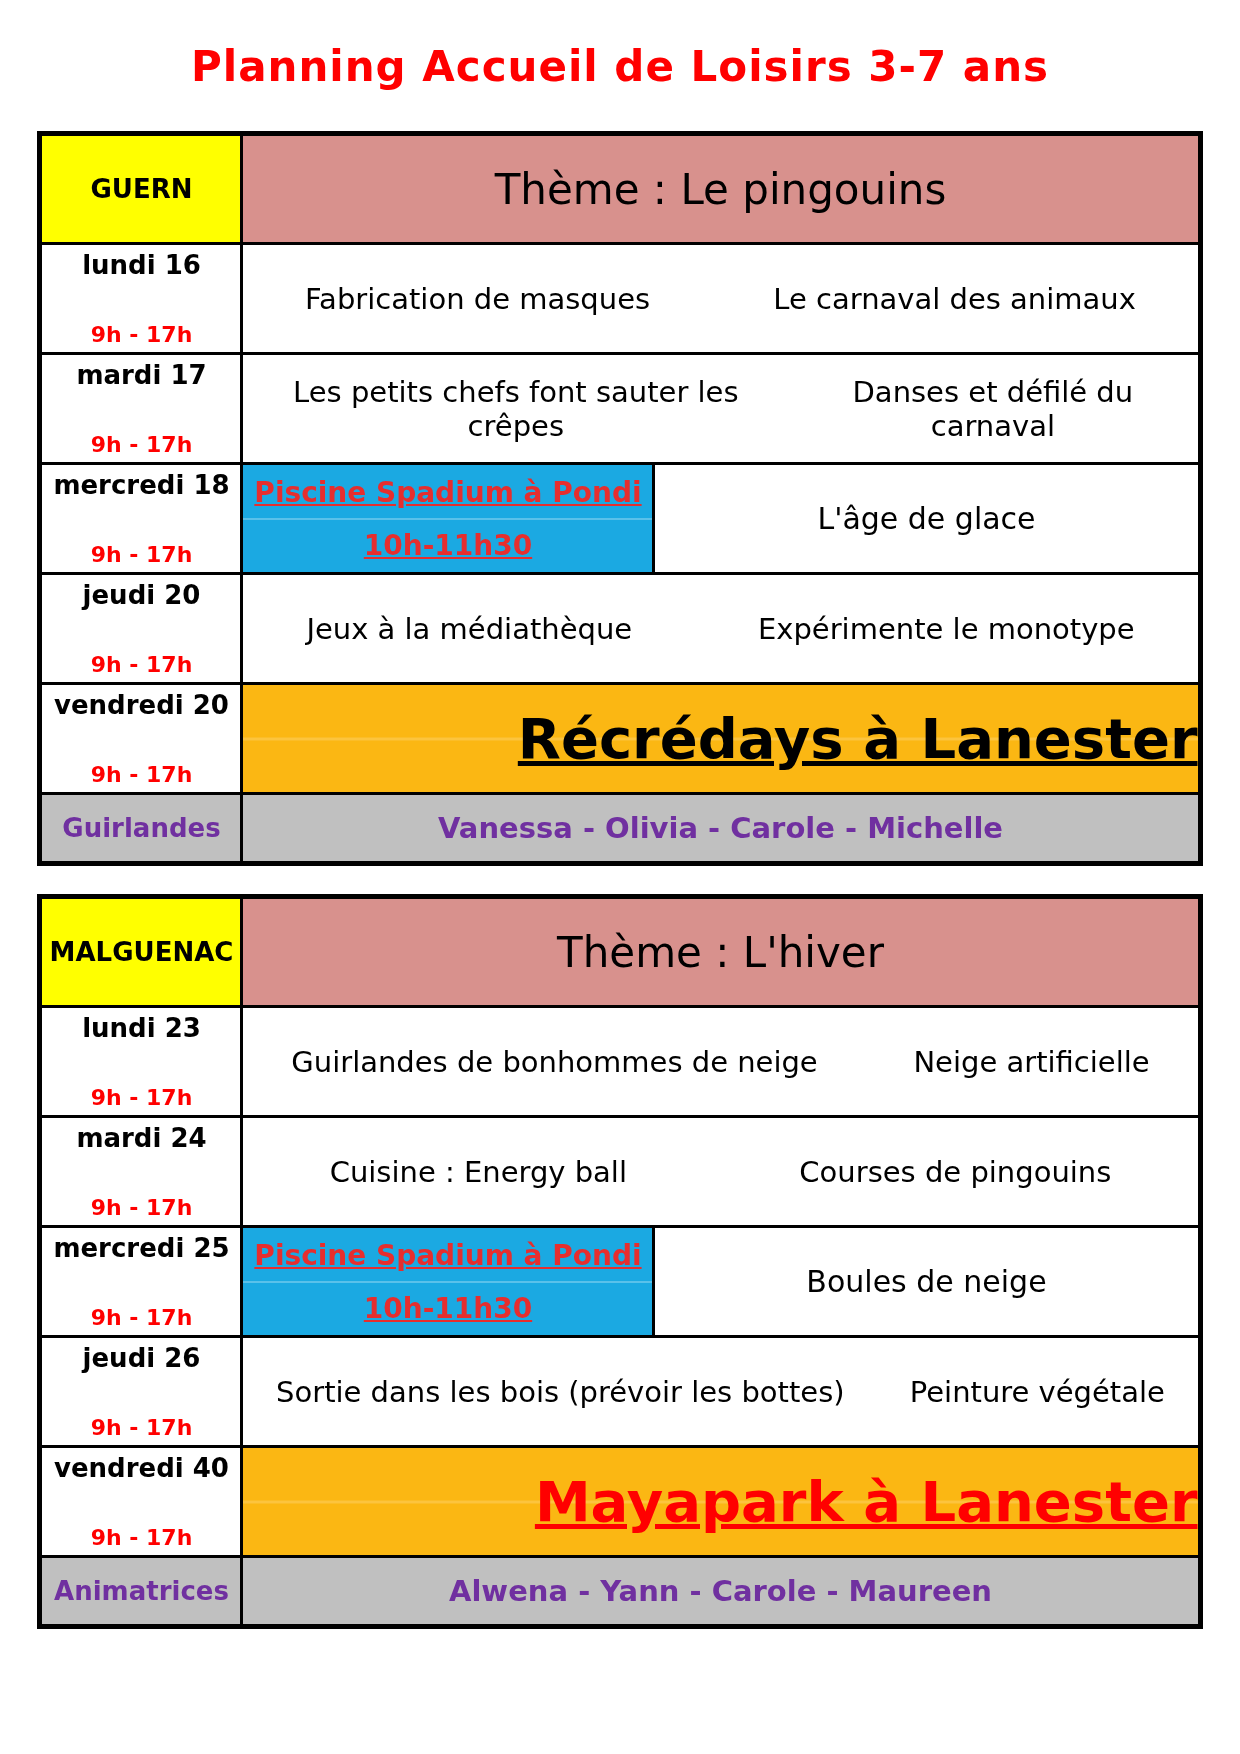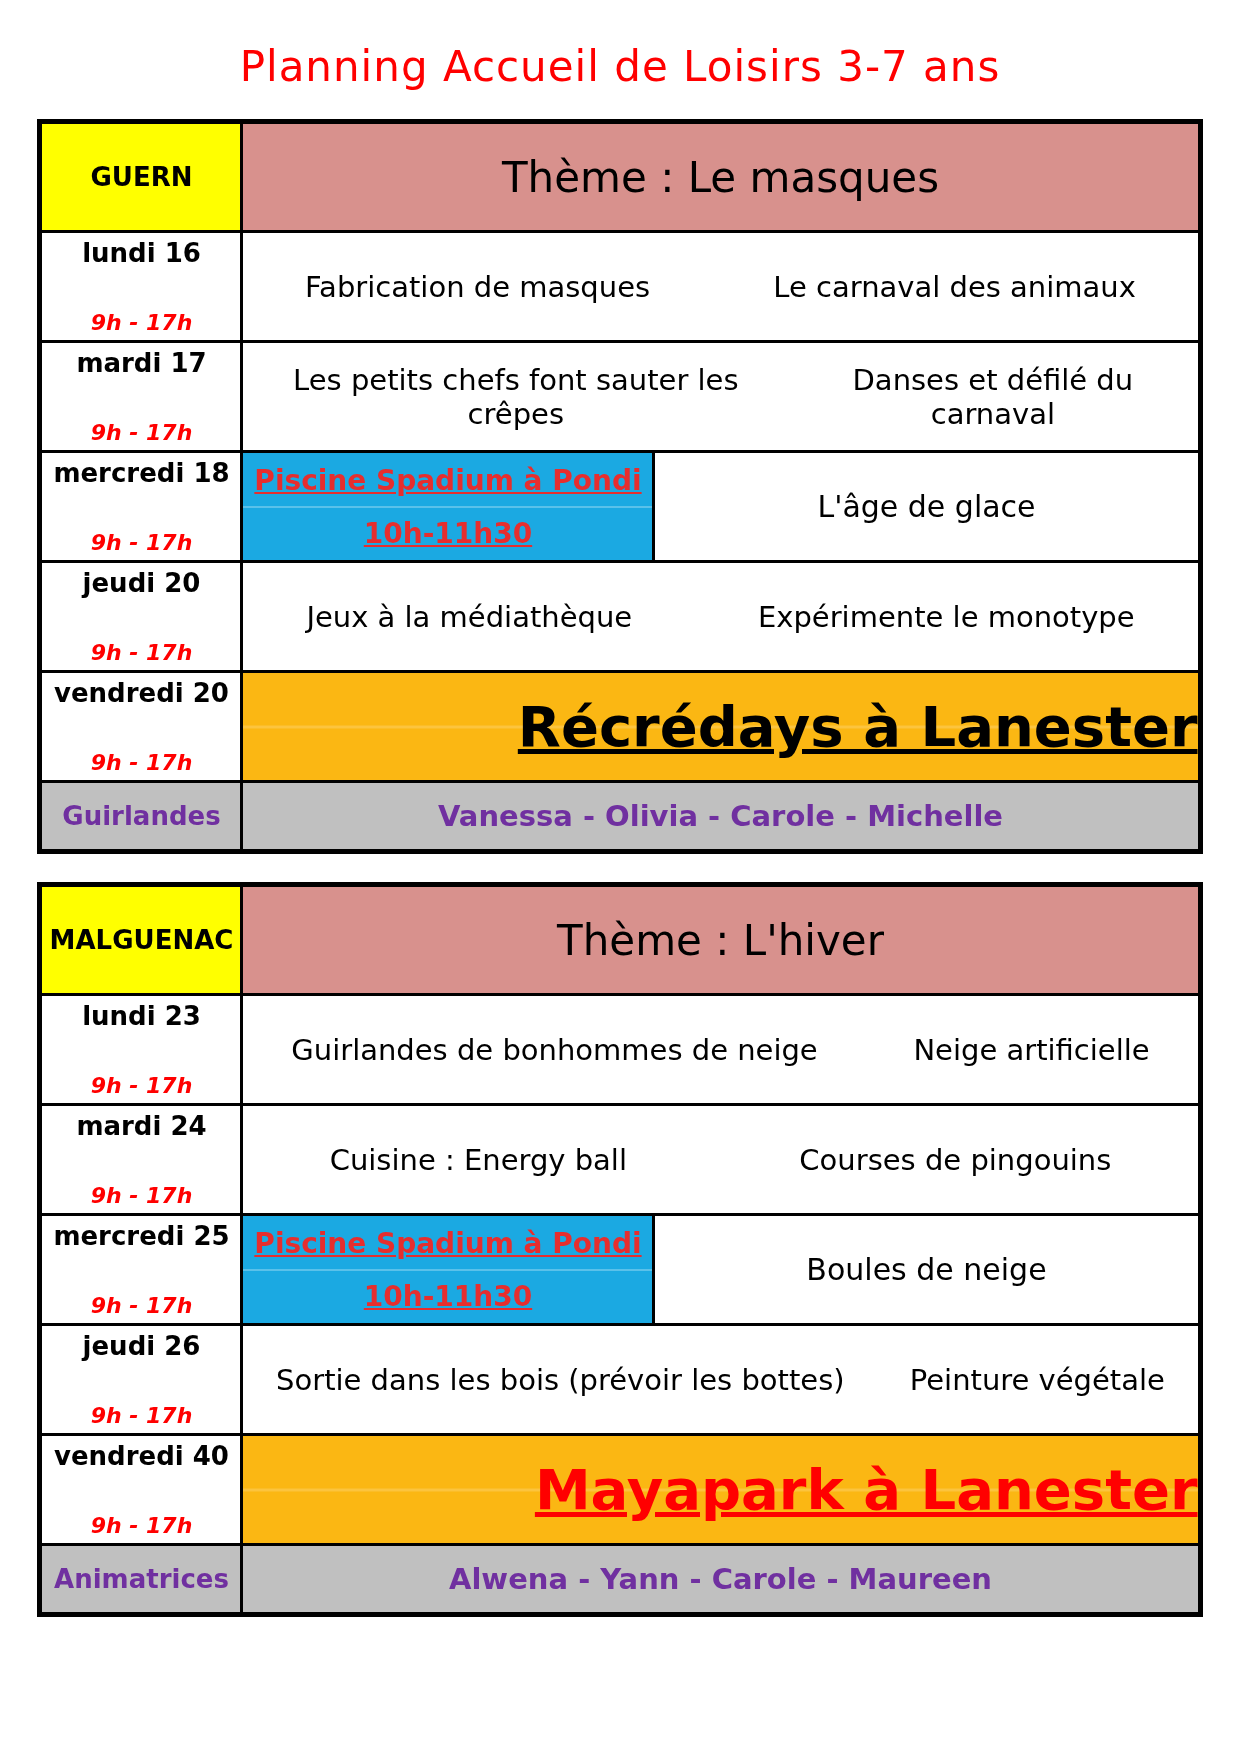--- a/index.html
+++ b/index.html
@@ -10,24 +10,24 @@
     width: 1240px;
     height: 1754px;
     font-family: "DejaVu Sans", sans-serif;
     color: #000000;
   }
   .page { width: 1240px; padding: 0 35px; }
 
   .title {
     text-align: center;
     color: #FF0000;
-    font-weight: normal;
+    font-weight: bold;
     font-size: 42px;
     letter-spacing: 1px;
-    margin: 42px 0 28px 0;
+    margin: 42px 0 40px 0;
   }
 
   table.planning {
     border-collapse: collapse;
     table-layout: fixed;
     width: 962px;
     margin: 0 auto 28px auto;
     border: 5px solid #000000;
   }
   table.planning td {
@@ -60,21 +60,21 @@
   .day-inner {
     height: 104px;
     display: flex;
     flex-direction: column;
     justify-content: space-around;
     align-items: center;
     text-align: center;
     gap: 34px;
   }
   .day-label { font-weight: bold; font-size: 26px; }
-  .time-label { color: #FF0000; font-weight: bold; font-size: 22px; font-style: italic; }
+  .time-label { color: #FF0000; font-weight: bold; font-size: 22px; }
 
   .activity-inner {
     height: 104px;
     display: flex;
     flex-direction: row;
     justify-content: space-around;
     align-items: center;
     text-align: center;
     font-size: 29px;
   }
@@ -137,21 +137,21 @@
 
   <table class="planning">
     <colgroup>
         <col class="col-day">
         <col class="col-mid">
         <col class="col-rest">
       </colgroup>
     <tbody>
       <tr class="header-row">
         <td class="cell-location">GUERN</td>
-        <td class="cell-theme" colspan="2">Thème : Le masques</td>
+        <td class="cell-theme" colspan="2">Thème : Le pingouins</td>
       </tr>
 
       <tr class="day-row">
         <td>
           <div class="day-inner">
             <div class="day-label">lundi 16</div>
             <div class="time-label">9h - 17h</div>
           </div>
         </td>
         <td colspan="2">

